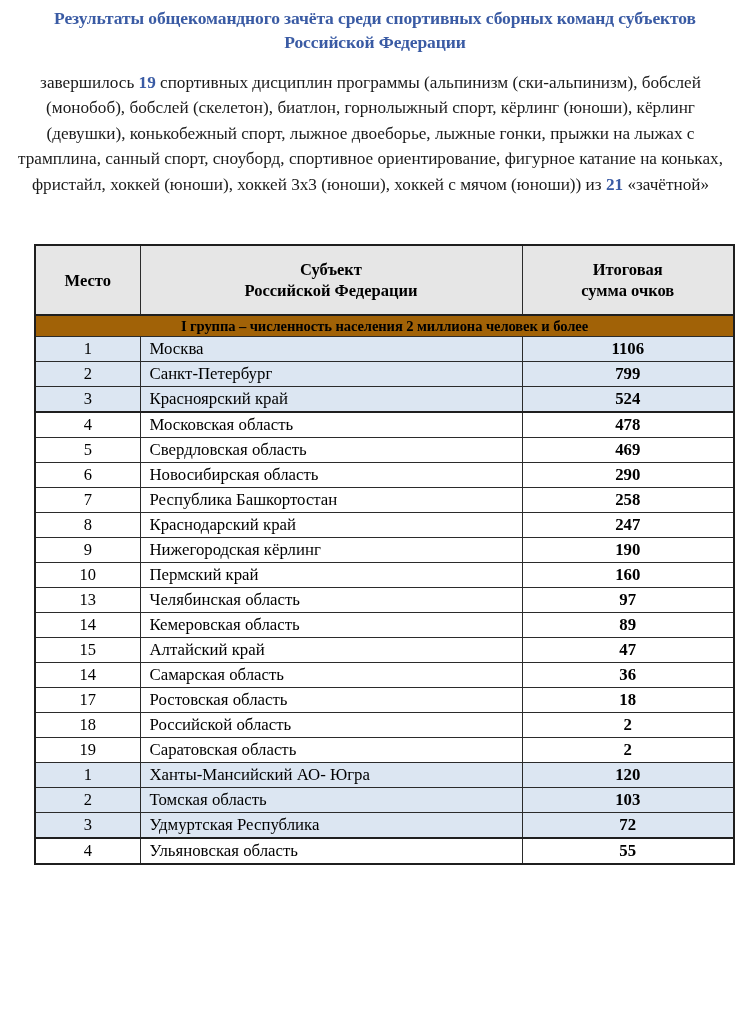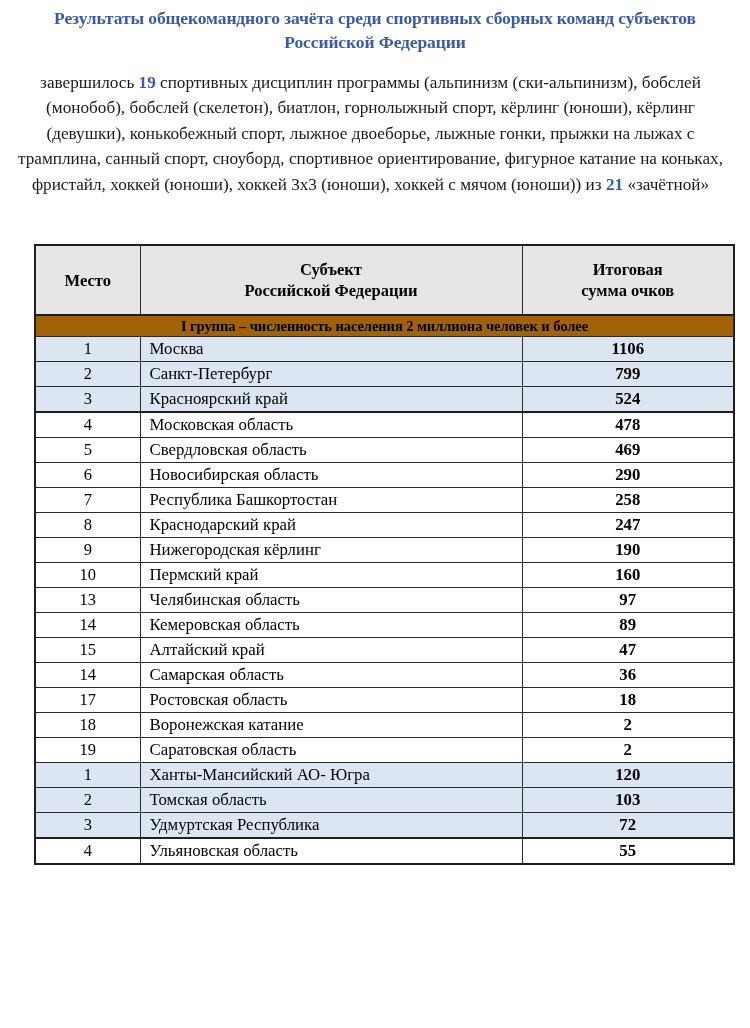--- a/index.html
+++ b/index.html
@@ -231,21 +231,21 @@
             <td class="region">Самарская область</td>
             <td class="score">36</td>
           </tr>
           <tr class="data-row plain-row">
             <td class="place">17</td>
             <td class="region">Ростовская область</td>
             <td class="score">18</td>
           </tr>
           <tr class="data-row plain-row">
             <td class="place">18</td>
-            <td class="region">Воронежская катание</td>
+            <td class="region">Российской область</td>
             <td class="score">2</td>
           </tr>
           <tr class="data-row plain-row">
             <td class="place">19</td>
             <td class="region">Саратовская область</td>
             <td class="score">2</td>
           </tr>
           <tr class="data-row hl-row">
             <td class="place">1</td>
             <td class="region">Ханты-Мансийский АО- Югра</td>

